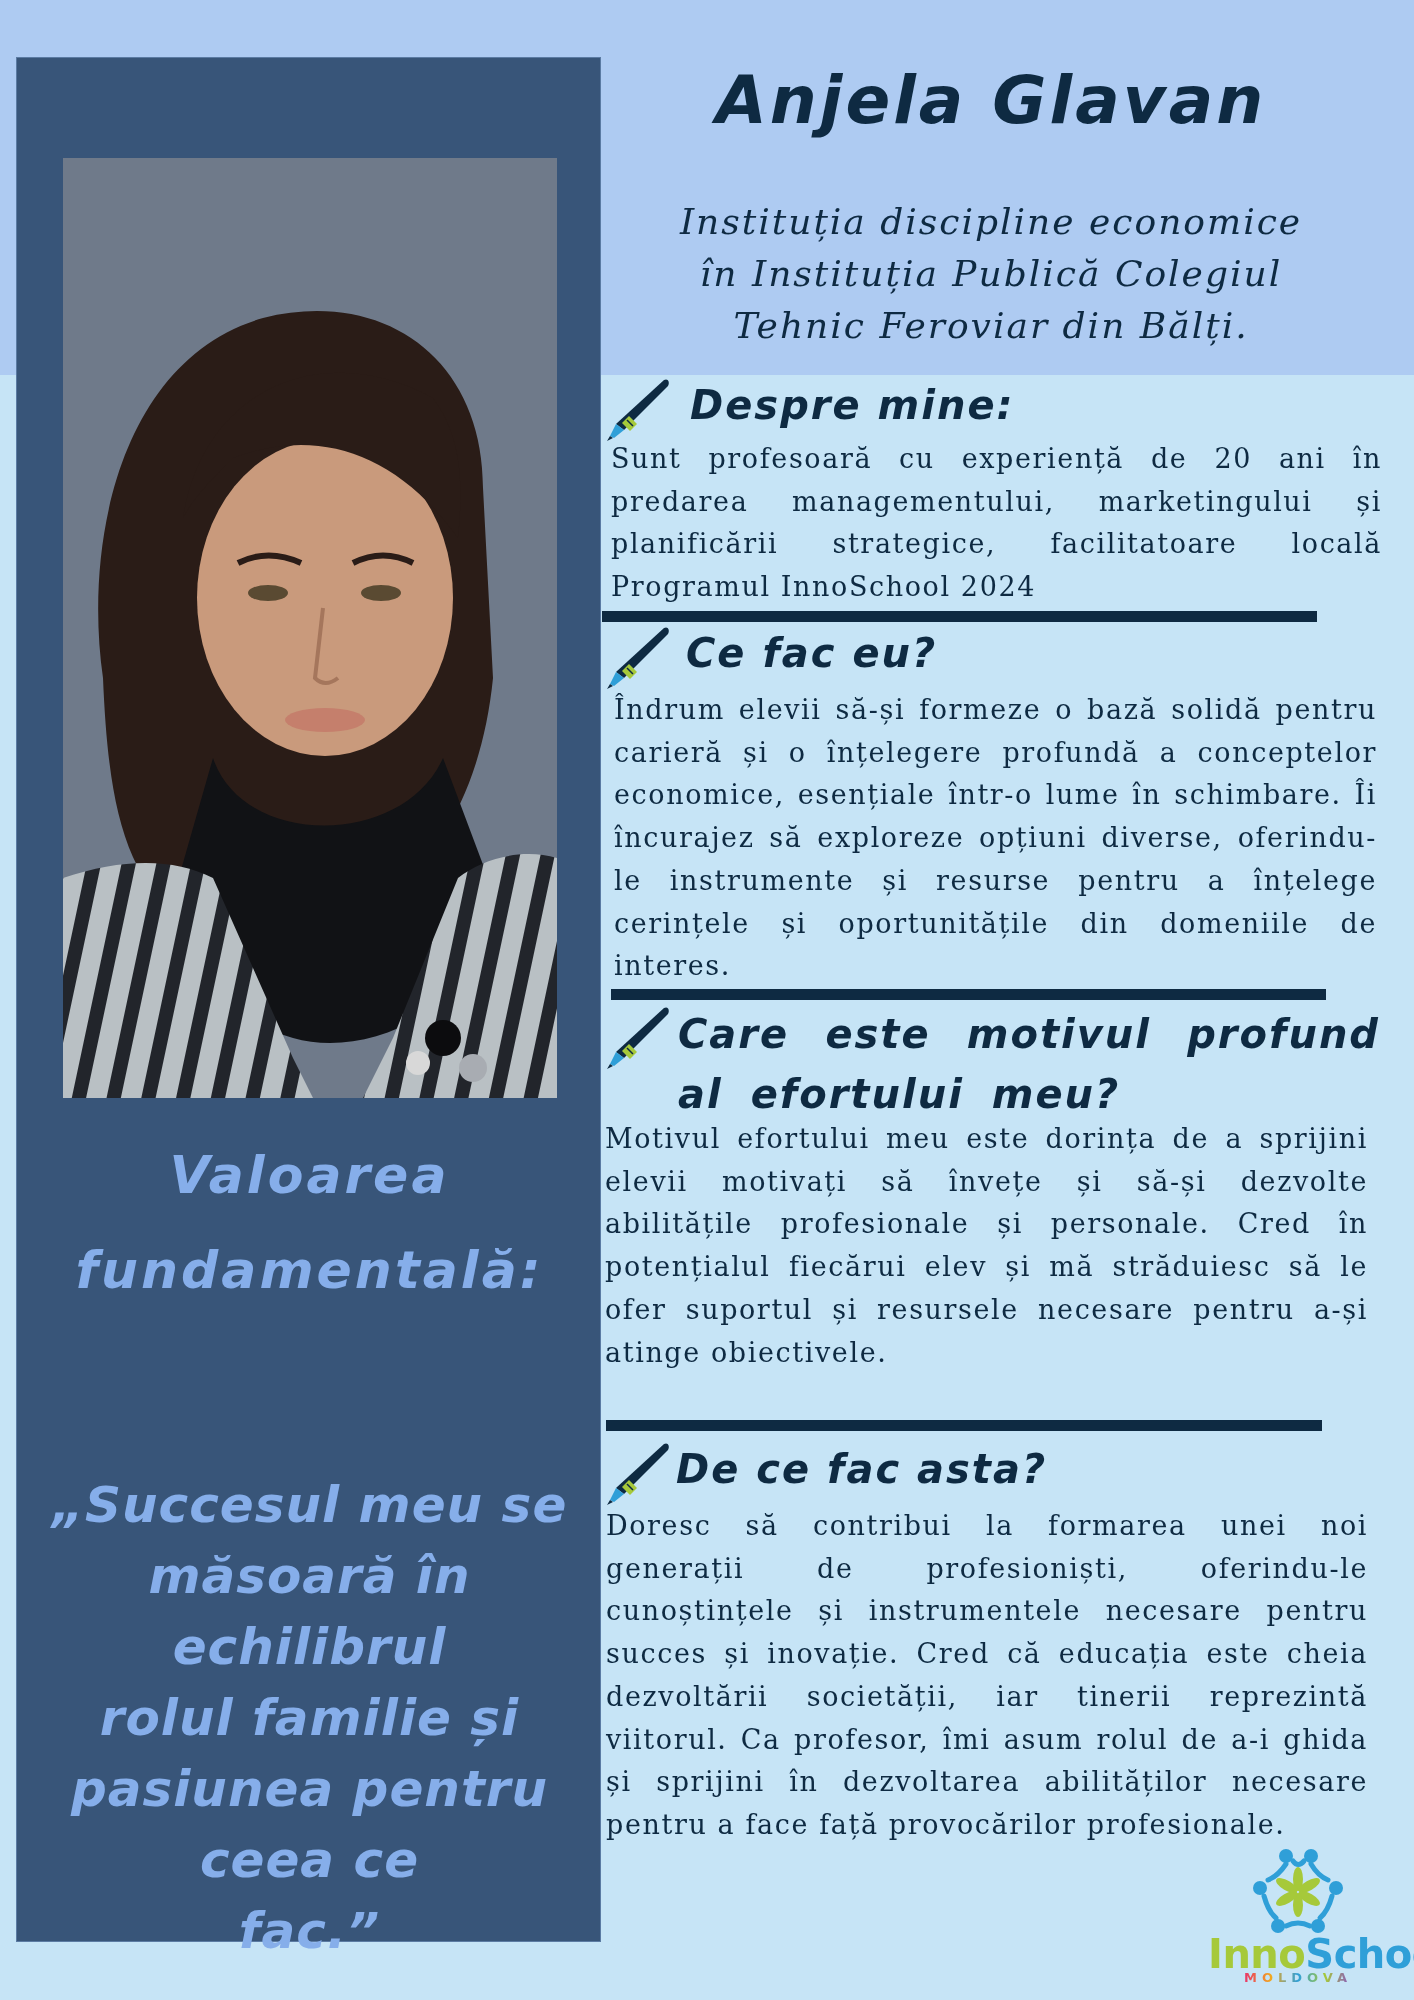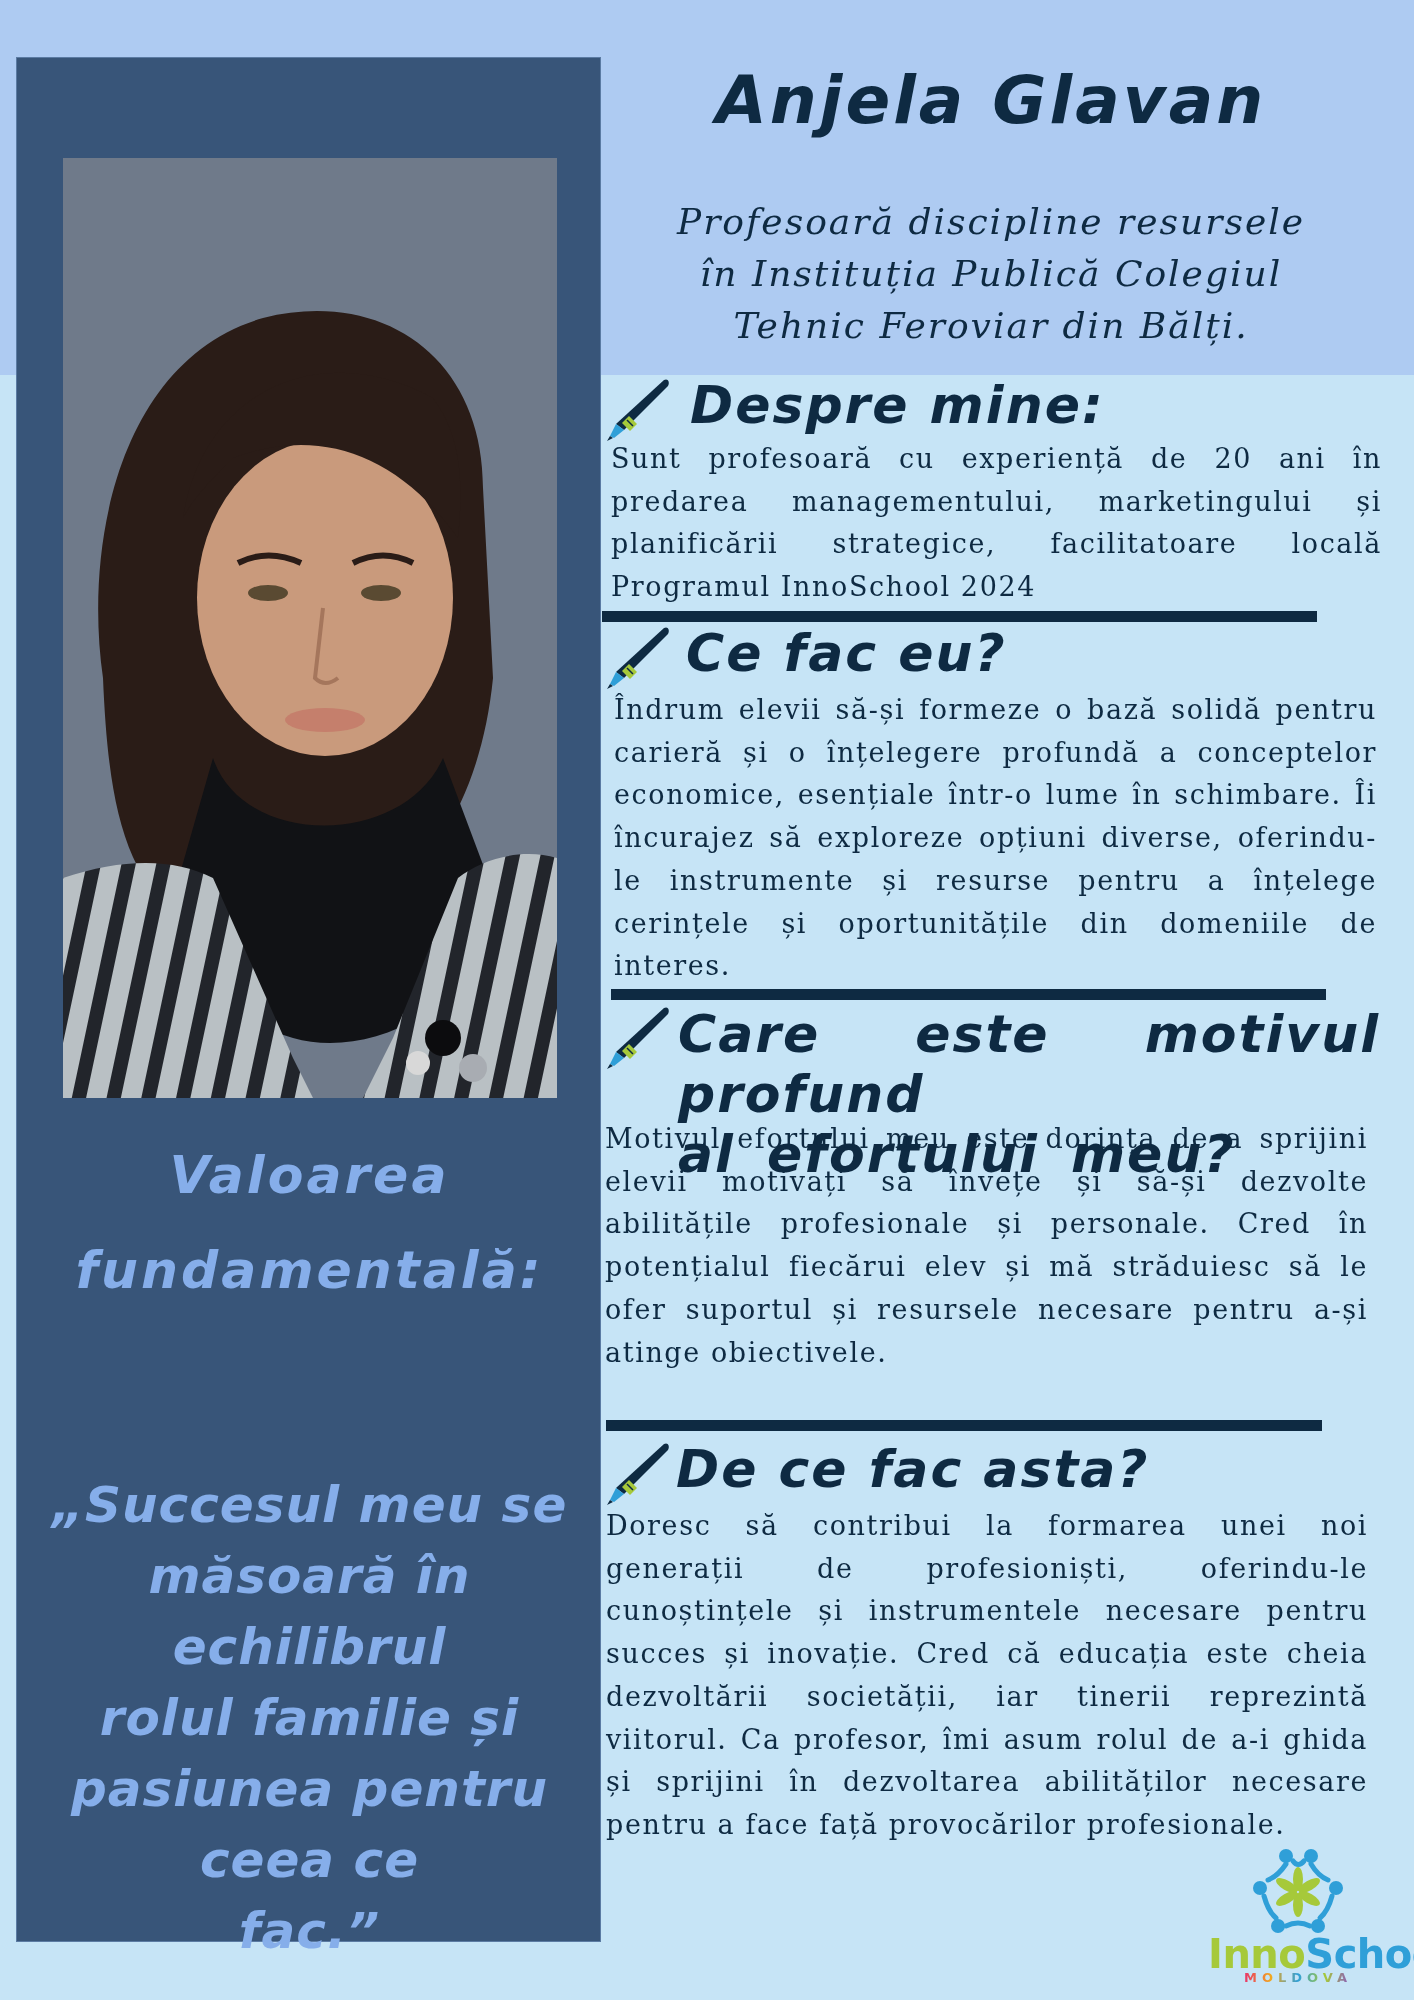--- a/index.html
+++ b/index.html
@@ -65,21 +65,21 @@
   }
 
   .section-head {
     position: absolute;
     display: flex; align-items: flex-start;
   }
   .pen-icon { width: 66px; height: 66px; flex: 0 0 66px; }
   .section-title {
     font-family: "DejaVu Sans", sans-serif;
     font-weight: bold; font-style: italic;
-    font-size: 52px; line-height: 58px;
+    font-size: 40px; line-height: 58px;
     letter-spacing: 2px;
     color: #0e2a42;
     padding-left: 8px;
   }
   .section-title.multi { line-height: 60px; word-spacing: 12px; }
 
   .section-body {
     position: absolute;
     font-family: "DejaVu Serif", serif;
     font-size: 27px;
@@ -159,21 +159,21 @@
     <div>„Succesul meu se</div>
     <div>măsoară în echilibrul</div>
     <div>rolul familie și</div>
     <div>pasiunea pentru ceea ce</div>
     <div>fac.”</div>
   </div>
 </div>
 
 <div class="name">Anjela Glavan</div>
 <div class="subtitle">
-  <div>Profesoară discipline resursele</div>
+  <div>Instituția discipline economice</div>
   <div>în Instituția Publică Colegiul</div>
   <div>Tehnic Feroviar din Bălți.</div>
 </div>
 
 <svg width="0" height="0" style="position:absolute">
   <defs>
     <g id="pen">
       <path d="M60 4 C64 2 66 6 64 10 L20 54 L12 48 Z" fill="#0e2a42"></path>
       <path d="M25 40 L33 48 L26 55 L18 47 Z" fill="#a6c93a"></path>
       <path d="M23 44 L29 50" stroke="#0e2a42" stroke-width="1.5"></path>

